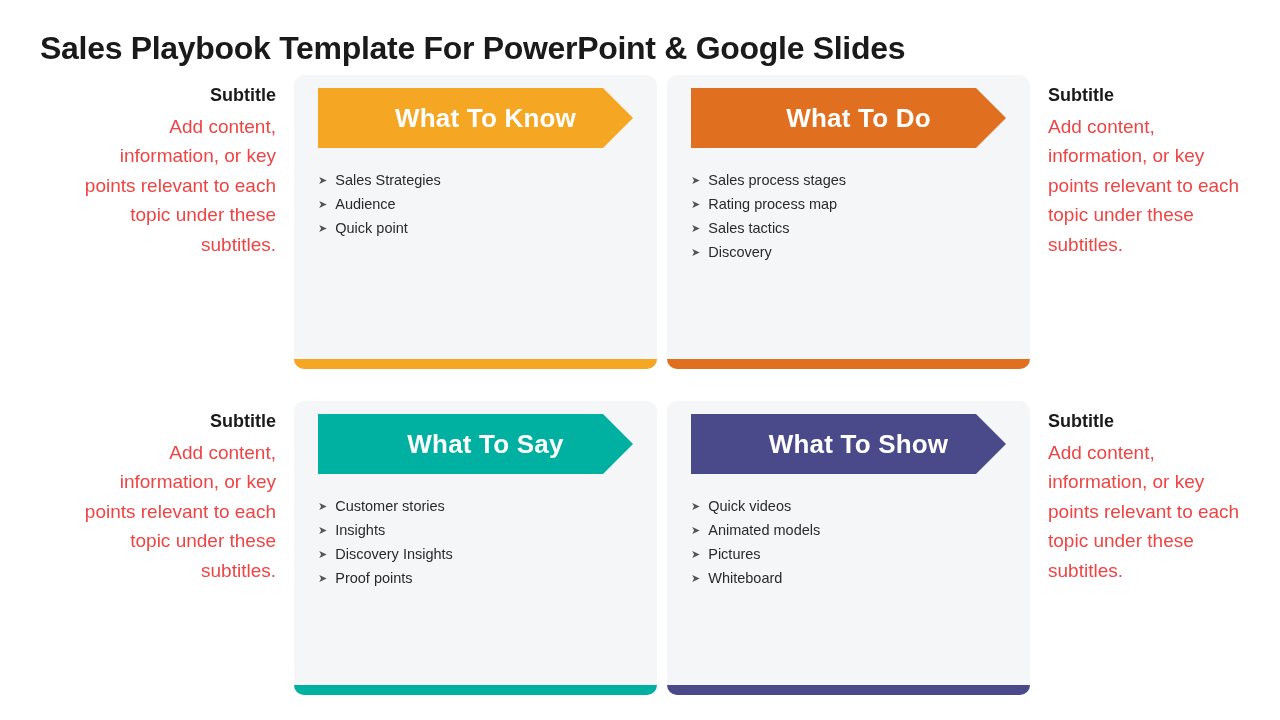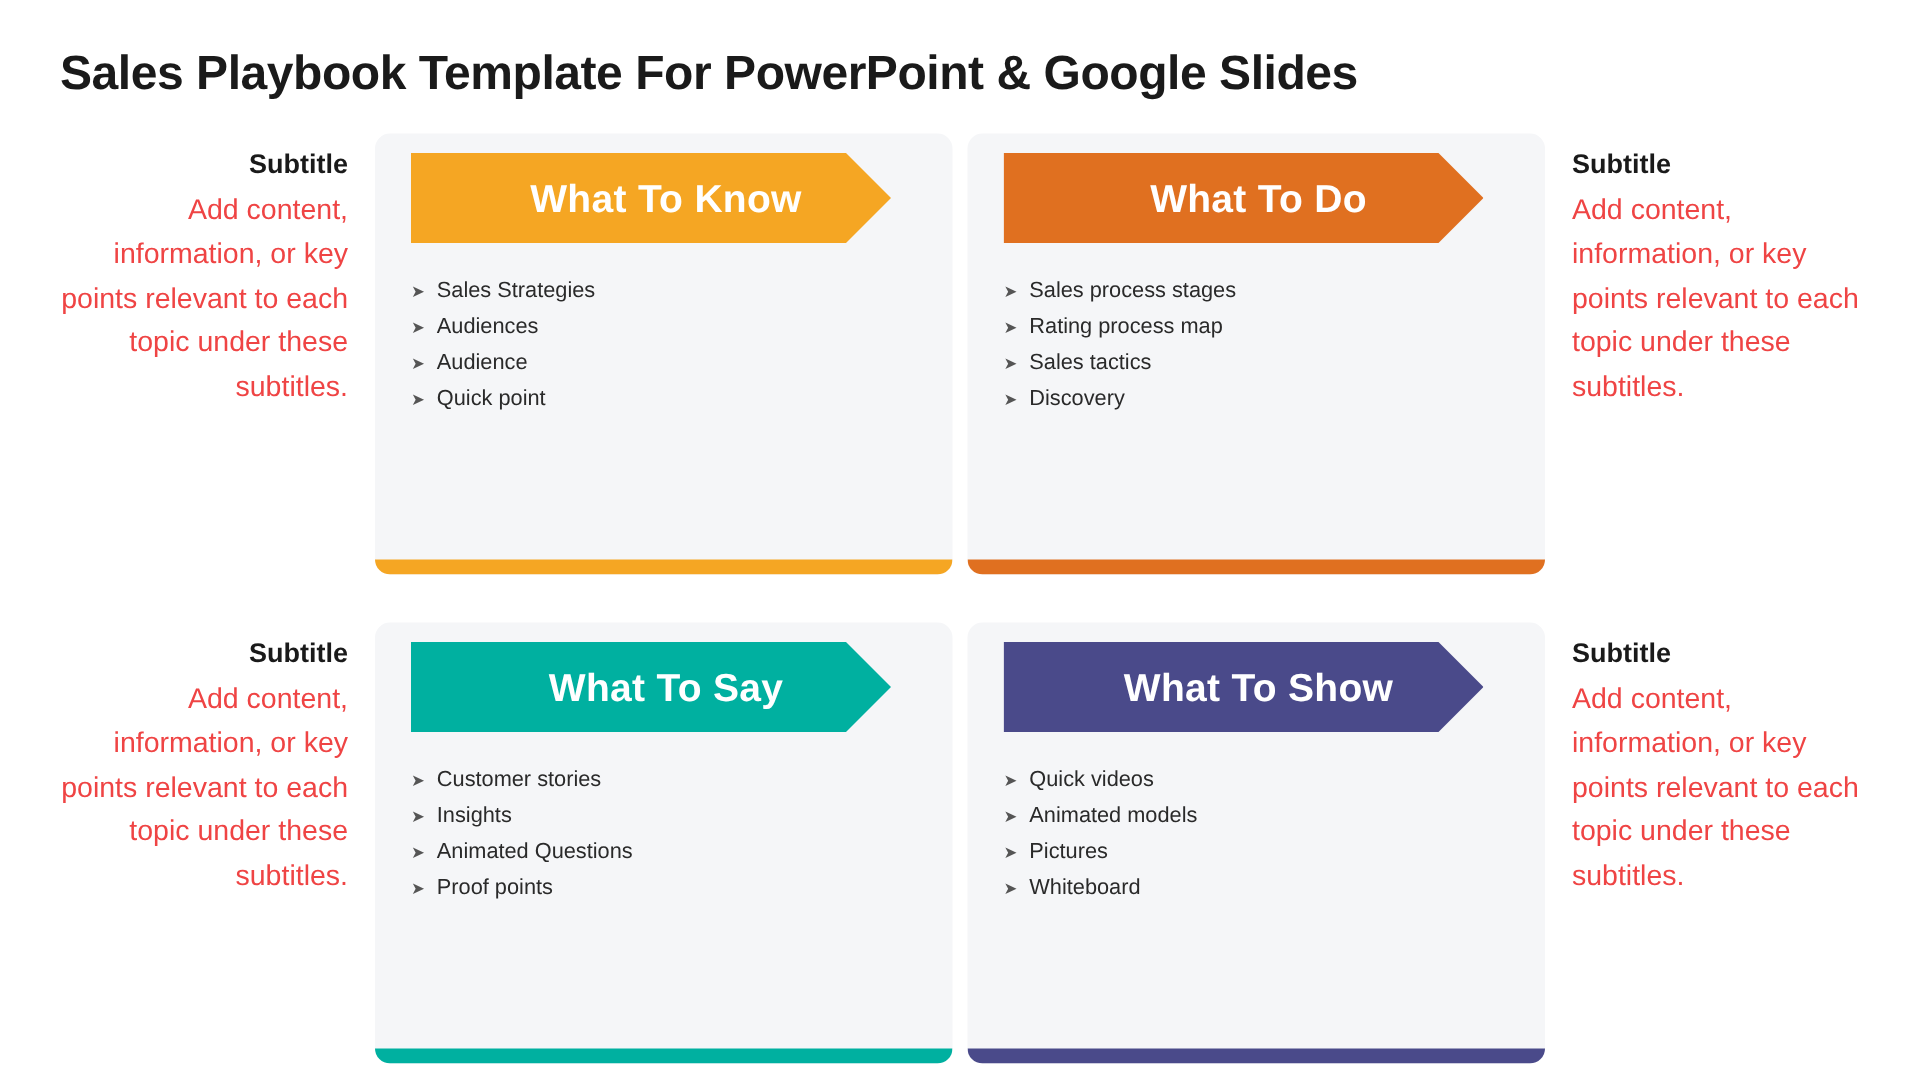--- a/index.html
+++ b/index.html
@@ -9,30 +9,31 @@
       width: 1280px;
       height: 720px;
       overflow: hidden;
       padding: 30px 40px 20px 40px;
     }
 
     .page-title {
       font-size: 32px;
       font-weight: 900;
       color: #1a1a1a;
-      margin-bottom: 22px;
+      margin-bottom: 8px;
       letter-spacing: -0.3px;
     }
 
     .grid {
       display: grid;
       grid-template-columns: 200px 1fr 1fr 200px;
       grid-template-rows: 1fr 1fr;
       gap: 32px 10px;
       height: calc(720px - 100px);
+      margin-left: 44px;
     }
 
     .subtitle-block {
       display: flex;
       flex-direction: column;
       align-items: flex-end;
       padding-top: 10px;
       padding-right: 8px;
     }
     .subtitle-block.right-side {
@@ -187,21 +188,20 @@
     <div class="card-inner">
       <div class="arrow-banner">
         <div class="arrow-shape">
           <div class="arrow-body">
             <span>What To Know</span>
           </div>
         </div>
       </div>
       <ul class="bullet-list">
         <li>Sales Strategies</li>
-        <li>Audiences</li>
         <li>Audience</li>
         <li>Quick point</li>
       </ul>
     </div>
     <div class="card-bottom-bar"></div>
   </div>
 
   <div class="card card-do">
     <div class="card-inner">
       <div class="arrow-banner">
@@ -236,21 +236,21 @@
       <div class="arrow-banner">
         <div class="arrow-shape">
           <div class="arrow-body">
             <span>What To Say</span>
           </div>
         </div>
       </div>
       <ul class="bullet-list">
         <li>Customer stories</li>
         <li>Insights</li>
-        <li>Animated Questions</li>
+        <li>Discovery Insights</li>
         <li>Proof points</li>
       </ul>
     </div>
     <div class="card-bottom-bar"></div>
   </div>
 
   <div class="card card-show">
     <div class="card-inner">
       <div class="arrow-banner">
         <div class="arrow-shape">

